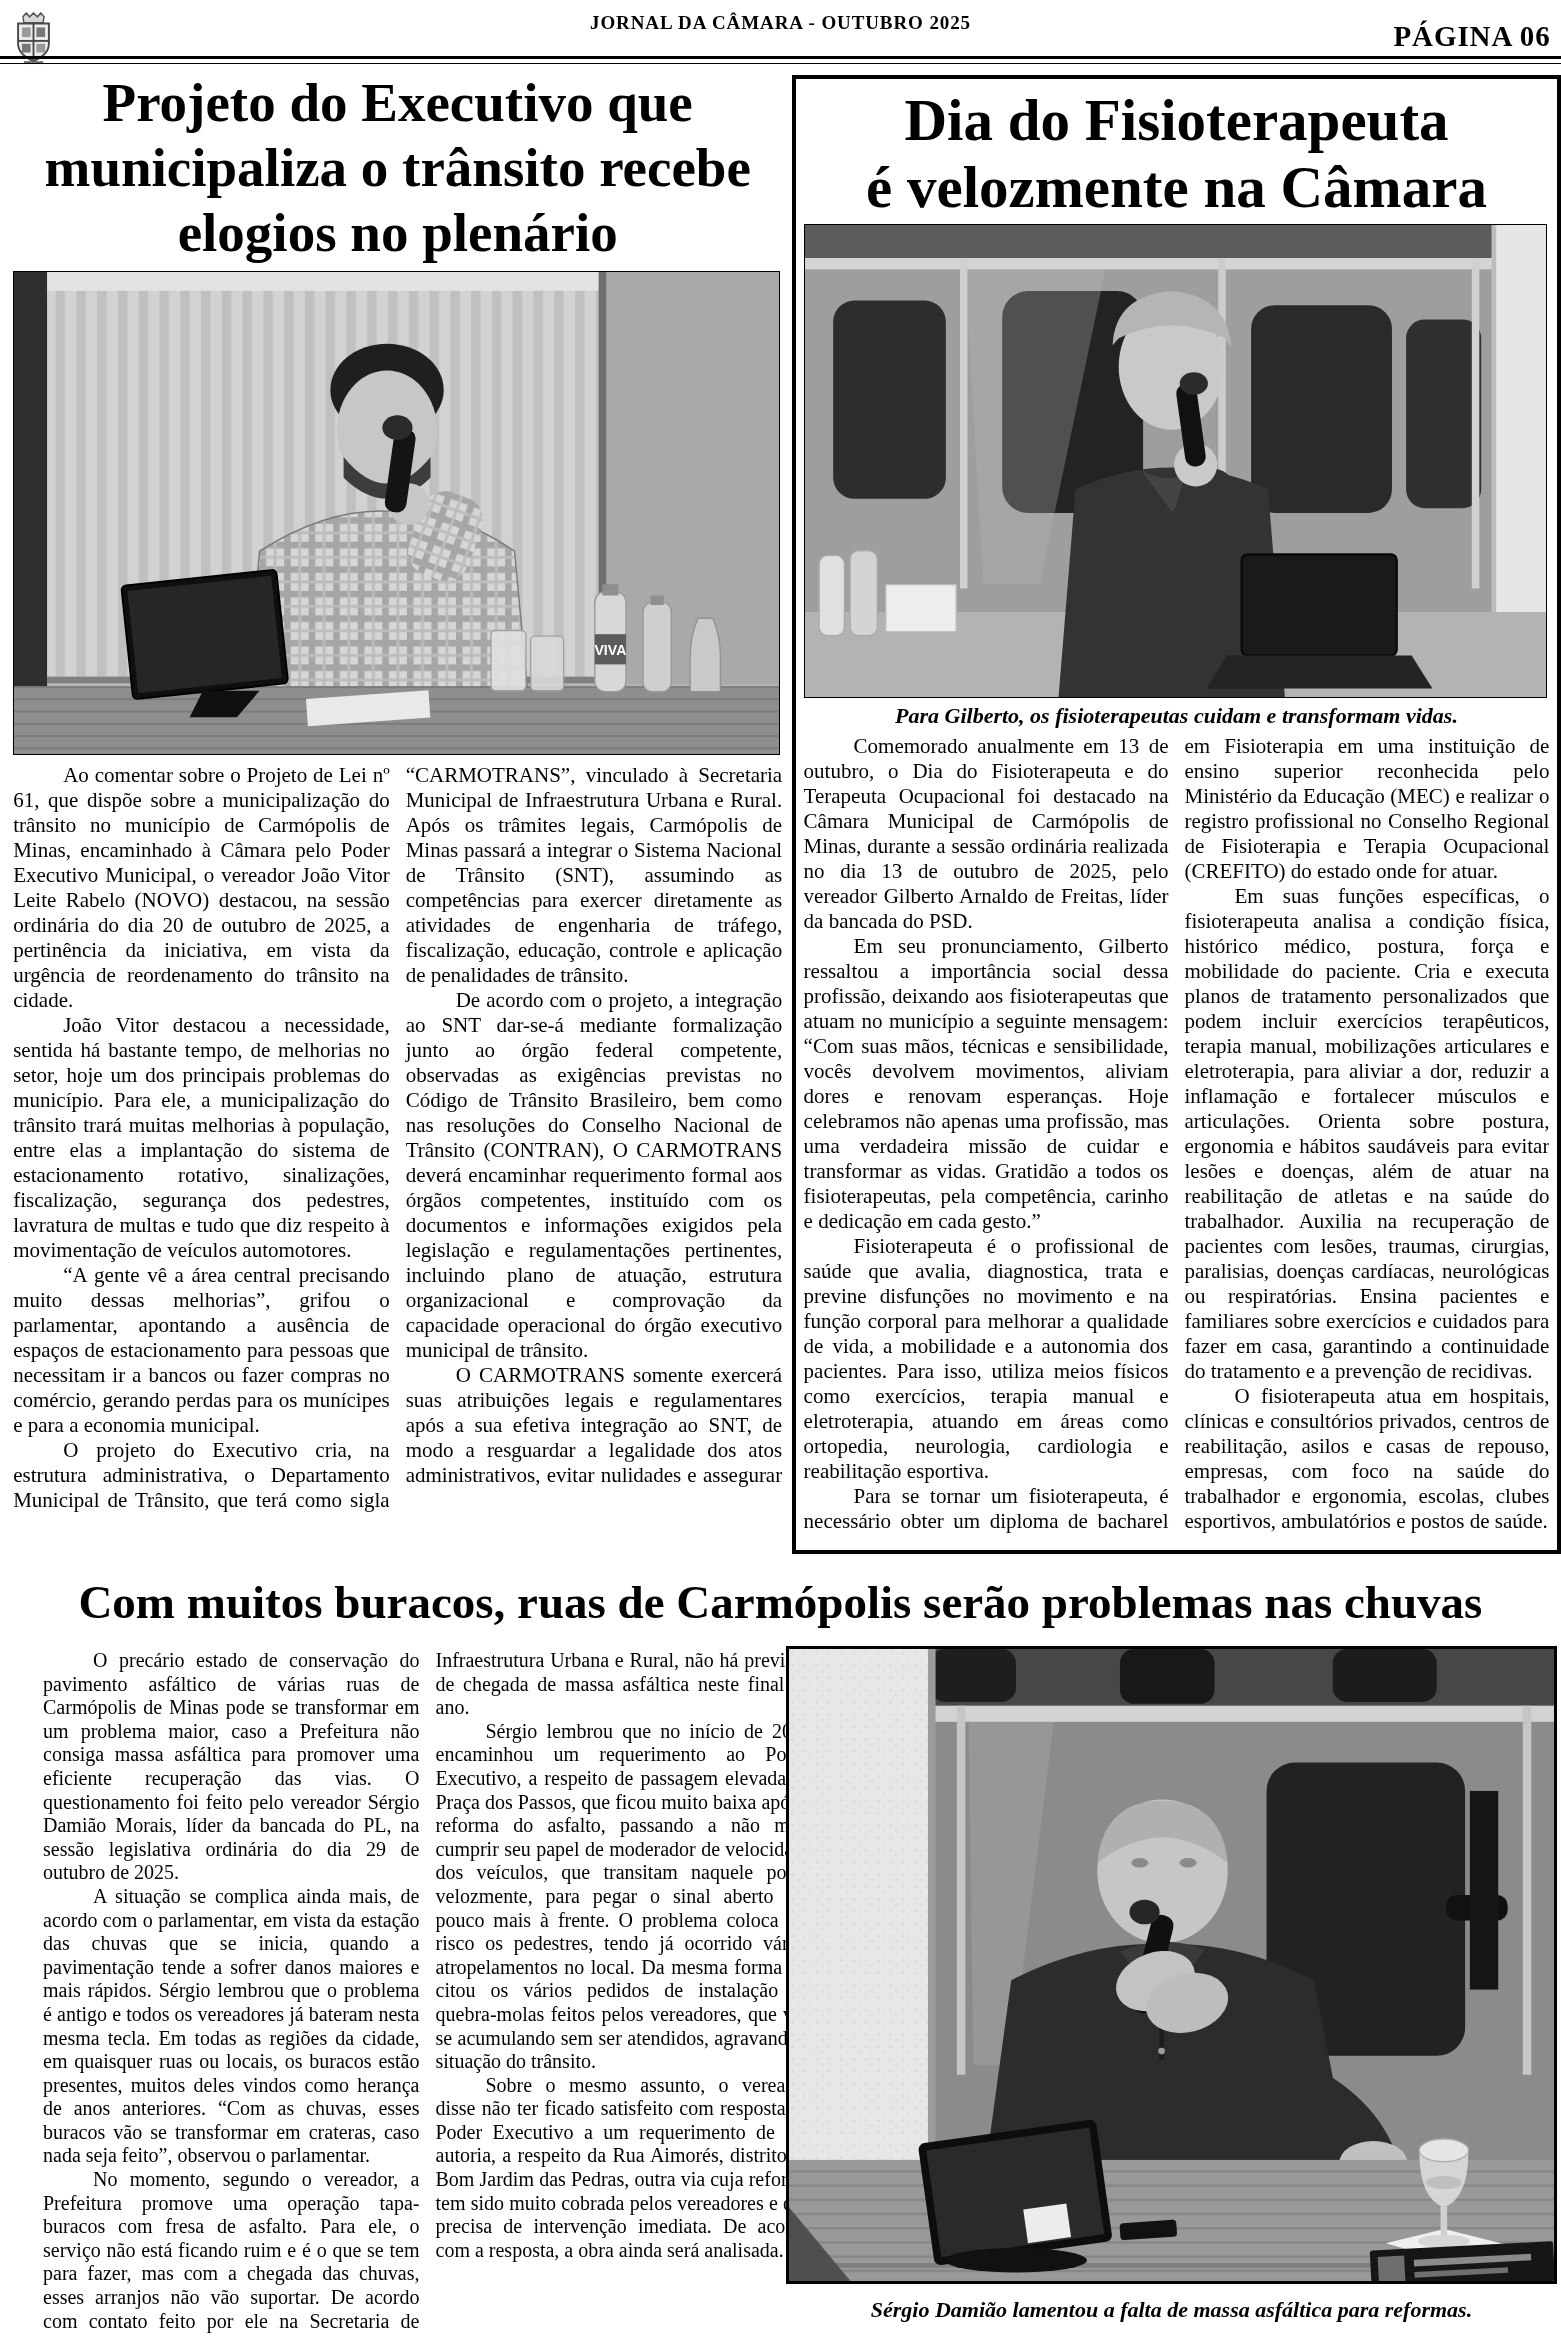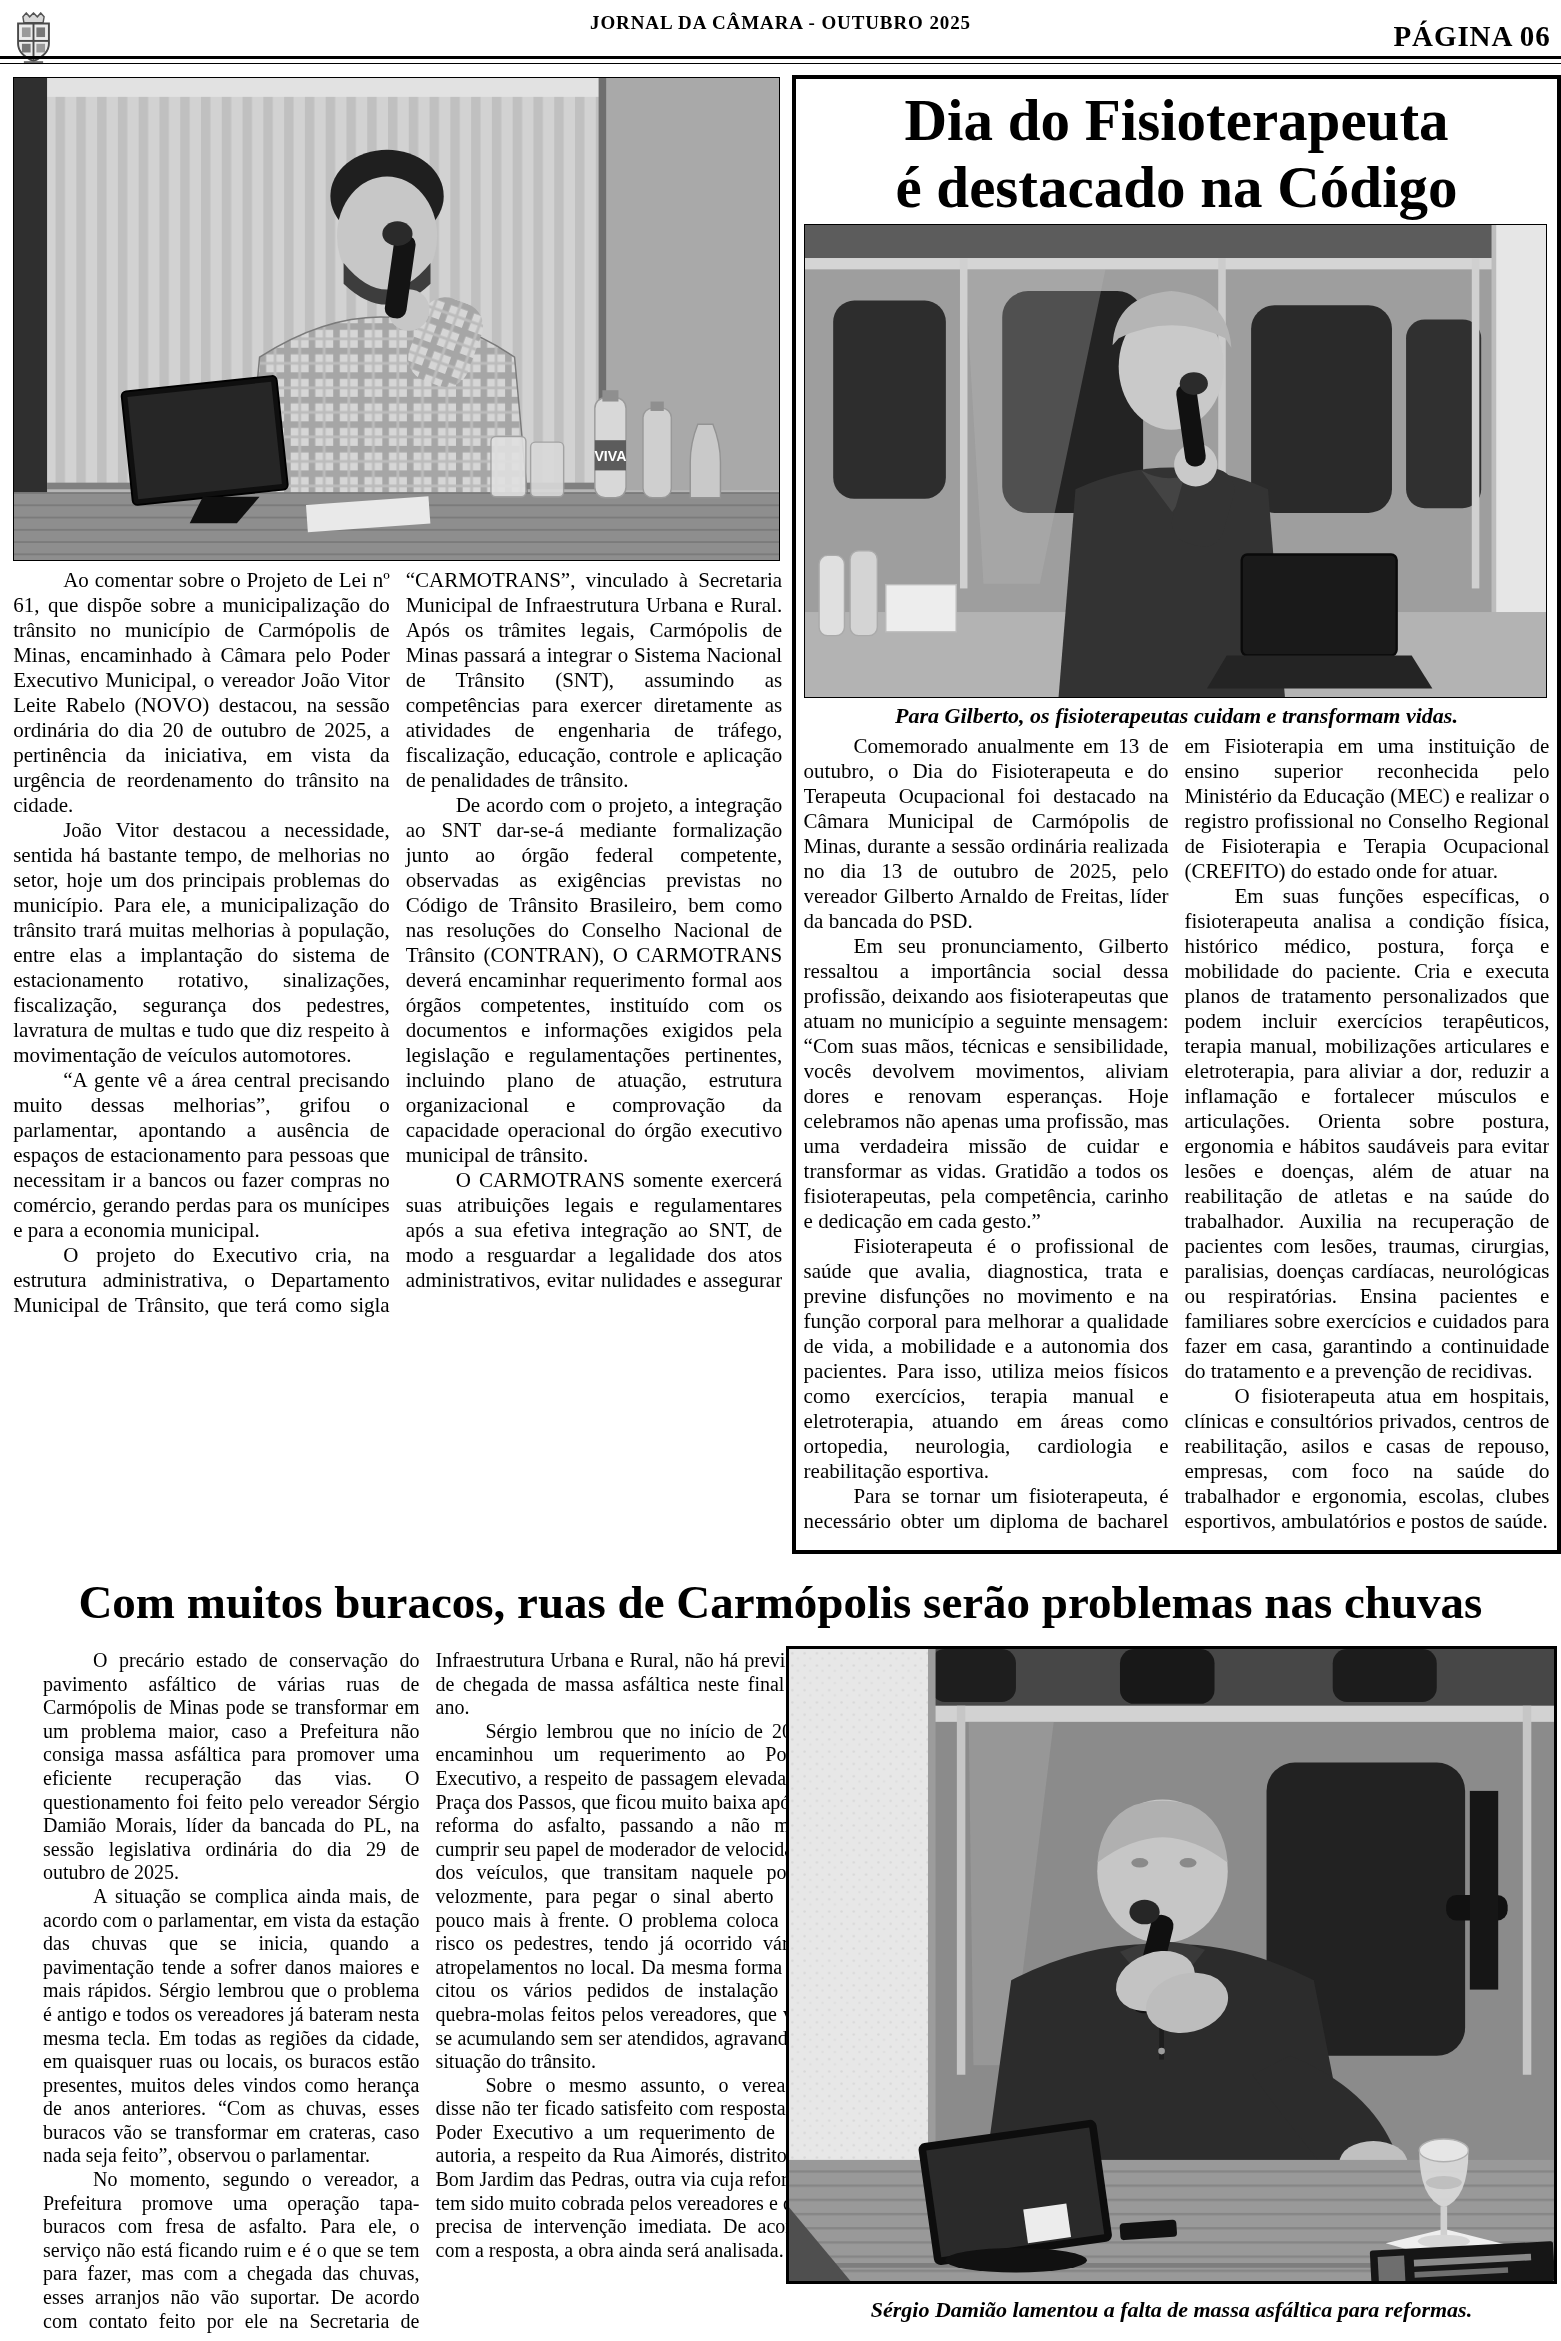--- a/index.html
+++ b/index.html
@@ -55,20 +55,25 @@
   <rect x="56" y="32" width="18" height="20" fill="#777777"></rect>
   <rect x="26" y="66" width="18" height="18" fill="#777777"></rect>
   <rect x="56" y="66" width="18" height="18" fill="#9a9a9a"></rect>
   <rect x="30" y="102" width="40" height="6" fill="#6f6f6f"></rect>
 </svg>
 <div class="masthead-title">JORNAL DA CÂMARA - OUTUBRO 2025</div>
 <div class="masthead-page">PÁGINA 06</div>
 <div class="masthead-rule"></div>
 
 <div class="article-transito">
+  <div class="headline">
+    <span>Projeto do Executivo que</span>
+    <span>municipaliza o trânsito recebe</span>
+    <span>elogios no plenário</span>
+  </div>
 
   <svg class="photo" viewBox="0 0 1620 1022" preserveAspectRatio="none">
     <defs>
       <pattern id="p1blinds" width="44" height="20" patternUnits="userSpaceOnUse">
         <rect width="44" height="20" fill="#d2d2d2"></rect>
           <rect width="20" height="20" fill="#c0c0c0"></rect>
       </pattern>
       <pattern id="p1plaid" width="52" height="52" patternUnits="userSpaceOnUse">
         <rect width="52" height="52" fill="#d6d6d6"></rect>
         <rect width="14" height="52" fill="#a6a6a6"></rect>
@@ -127,21 +132,21 @@
     <p>“A gente vê a área central precisando muito dessas melhorias”, grifou o parlamentar, apontando a ausência de espaços de estacionamento para pessoas que necessitam ir a bancos ou fazer compras no comércio, gerando perdas para os munícipes e para a economia municipal.</p>
     <p>O projeto do Executivo cria, na estrutura administrativa, o Departamento Municipal de Trânsito, que terá como sigla “CARMOTRANS”, vinculado à Secretaria Municipal de Infraestrutura Urbana e Rural. Após os trâmites legais, Carmópolis de Minas passará a integrar o Sistema Nacional de Trânsito (SNT), assumindo as competências para exercer diretamente as atividades de engenharia de tráfego, fiscalização, educação, controle e aplicação de penalidades de trânsito.</p>
     <p>De acordo com o projeto, a integração ao SNT dar-se-á mediante formalização junto ao órgão federal competente, observadas as exigências previstas no Código de Trânsito Brasileiro, bem como nas resoluções do Conselho Nacional de Trânsito (CONTRAN), O CARMOTRANS deverá encaminhar requerimento formal aos órgãos competentes, instituído com os documentos e informações exigidos pela legislação e regulamentações pertinentes, incluindo plano de atuação, estrutura organizacional e comprovação da capacidade operacional do órgão executivo municipal de trânsito.</p>
     <p>O CARMOTRANS somente exercerá suas atribuições legais e regulamentares após a sua efetiva integração ao SNT, de modo a resguardar a legalidade dos atos administrativos, evitar nulidades e assegurar a estrita observância da distribuição constitucional e legal de competências.</p>
   </div>
 </div>
 
 <div class="article-fisio">
   <div class="headline">
     <span>Dia do Fisioterapeuta</span>
-    <span>é destacado na Código</span>
+    <span>é velozmente na Câmara</span>
   </div>
 
   <svg class="photo" viewBox="0 0 1578 1000" preserveAspectRatio="none">
     <rect width="1578" height="1000" fill="#9e9e9e"></rect>
     <rect width="1578" height="70" fill="#5c5c5c"></rect>
     <rect y="70" width="1578" height="24" fill="#d5d5d5"></rect>
     <g>
       <rect x="60" y="160" width="240" height="420" rx="45" fill="#2d2d2d"></rect>
       <rect x="420" y="140" width="300" height="470" rx="55" fill="#232323"></rect>
       <rect x="950" y="170" width="300" height="440" rx="50" fill="#2a2a2a"></rect>

